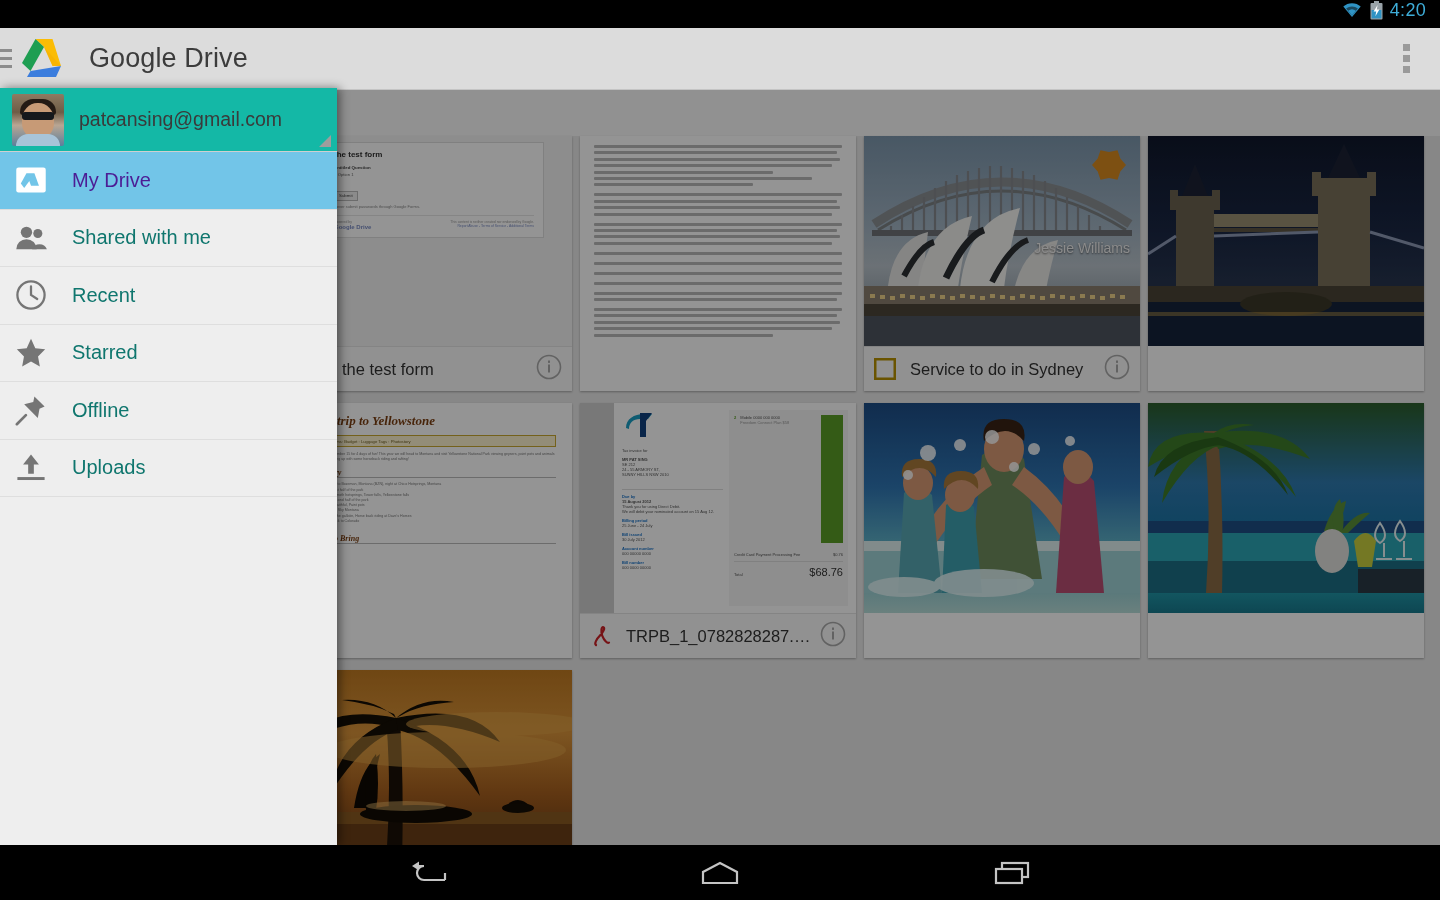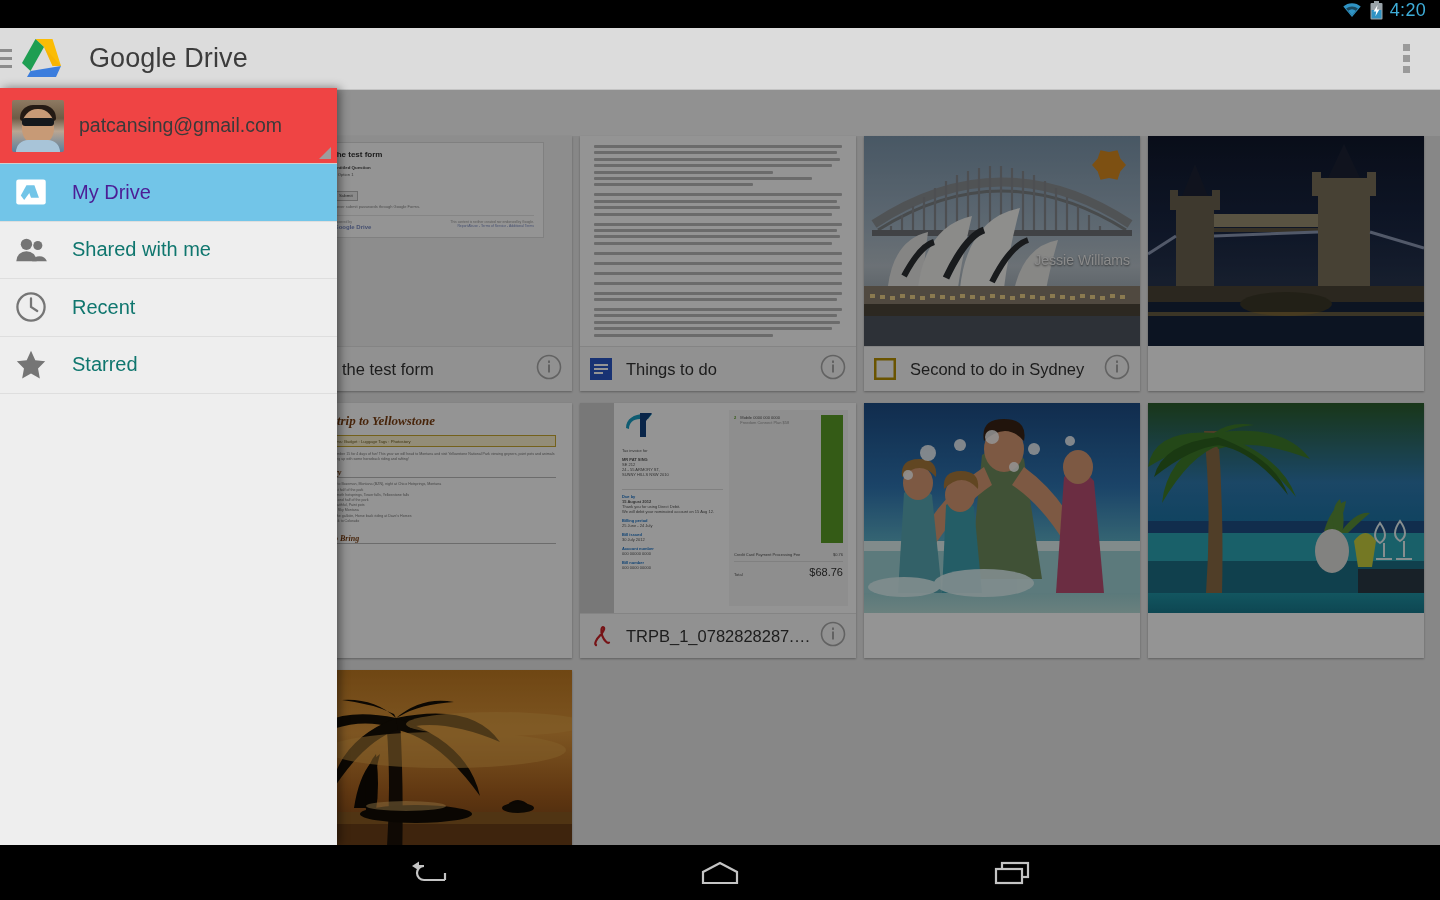--- a/index.html
+++ b/index.html
@@ -114,40 +114,40 @@
   
   .inv{position:absolute;inset:0;background:#fff;display:flex;padding:7px 8px;gap:6px;margin-left:34px;}
   .inv-l{width:46%;}
   .inv-r{width:54%;background:#f4f4f4;position:relative;padding:5px;}
   .inv-green{position:absolute;right:5px;top:5px;width:22px;height:128px;background:#5a9e26;}
   .inv-lbl{font-size:4px;color:#1a73c8;font-weight:700;margin-top:4px;}
   .inv-v{font-size:4px;color:#555;}
   .inv-tot{font-size:11px;color:#333;text-align:right;margin-top:4px;}
 
   .overlay-name{
-    position:absolute;right:10px;top:116px;color:#efefef;font-size:14px;
+    position:absolute;right:10px;top:104px;color:#efefef;font-size:14px;
     text-shadow:0 1px 2px rgba(0,0,0,.6);
     text-align:right;
   }
   .badge-star{position:absolute;right:14px;top:12px;width:34px;height:34px;}
 
   
   #scrim {
     position:absolute; top:90px; left:0; width:1440px; height:755px;
     background:rgba(0,0,0,.42); pointer-events:none;
   }
 
   
   #drawer {
     position:absolute; top:88px; left:0; width:337px; height:757px;
     background:#eeeeee; box-shadow:3px 0 9px rgba(0,0,0,.45); z-index:5;
   }
   #account-header {
-    height:76px; display:flex; align-items:center; padding:0 12px;
-    background:#ef4444; border-bottom:1px solid #cfcfcf; position:relative;
+    height:64px; display:flex; align-items:center; padding:0 12px;
+    background:#14b8a6; border-bottom:1px solid #cfcfcf; position:relative;
     cursor:pointer;
   }
   #avatar {
     width:52px; height:52px; border-radius:2px; overflow:hidden;
     flex:0 0 auto; position:relative;
     background:linear-gradient(180deg,#8e7a62 0%,#6e5c46 35%,#b9a693 60%,#5c7f9c 100%);
   }
   #avatar .face{position:absolute;left:10px;top:9px;width:32px;height:36px;border-radius:48% 48% 45% 45%;background:#c79a76;}
   #avatar .hair{position:absolute;left:8px;top:5px;width:36px;height:16px;border-radius:18px 18px 4px 4px;background:#241a14;}
   #avatar .glasses{position:absolute;left:10px;top:18px;width:32px;height:8px;background:#15181c;border-radius:3px;}
@@ -339,34 +339,20 @@
             </div>
             <div class="doc-para">
               <div class="tline" style="width:100%"></div>
               <div class="tline" style="width:98%"></div>
               <div class="tline" style="width:99%"></div>
               <div class="tline" style="width:96%"></div>
               <div class="tline" style="width:72%"></div>
             </div>
           </div>
         </div>
-        <div class="card-label">
-          <span class="file-icon"><svg viewBox="0 0 22 22">
-              <rect width="22" height="22" fill="#2a56c6"></rect>
-              <rect x="4" y="6" width="14" height="2" fill="#fff"></rect>
-              <rect x="4" y="10" width="14" height="2" fill="#fff"></rect>
-              <rect x="4" y="14" width="9" height="2" fill="#fff"></rect>
-            </svg></span>
-        <span class="card-name">Things to do</span>
-        <span class="info-icon"><svg width="26" height="26" viewBox="0 0 26 26">
-              <circle cx="13" cy="13" r="11.5" fill="none" stroke="#aaa" stroke-width="1.6"></circle>
-              <rect x="12" y="10.5" width="2" height="8" fill="#aaa"></rect>
-              <rect x="12" y="6.5" width="2" height="2.4" fill="#aaa"></rect>
-            </svg></span>
-        </div>
       </div>
       <div class="card">
         <div class="card-thumb">
           <div class="thumb-fill bg-sydney"></div>
           <svg viewBox="0 0 276 210" style="position:absolute;inset:0;width:100%;height:100%">
       <path d="M10 88 Q138 4 266 88" fill="none" stroke="#8b8f93" stroke-width="9"></path>
       <path d="M14 94 Q138 16 262 94" fill="none" stroke="#7d8184" stroke-width="3"></path>
       <g stroke="#85898d" stroke-width="2.2">
               <line x1="16" y1="100" x2="16" y2="96"></line>
               <line x1="27" y1="90" x2="27" y2="96"></line>
@@ -433,21 +419,21 @@
           </svg>
           <span class="overlay-name">Jessie Williams</span>
           <svg class="badge-star" viewBox="0 0 34 34">
             <path d="M34.0 17.0 L28.3 23.5 L25.5 31.7 L17.0 30.0 L8.5 31.7 L5.7 23.5 L0.0 17.0 L5.7 10.5 L8.5 2.3 L17.0 4.0 L25.5 2.3 L28.3 10.5 Z" fill="#d78b20"></path>
           </svg>
         </div>
         <div class="card-label">
           <span class="file-icon"><svg viewBox="0 0 22 22">
               <rect x="0.8" y="0.8" width="20.4" height="20.4" fill="none" stroke="#b79100" stroke-width="3.4"></rect>
             </svg></span>
-        <span class="card-name">Second to do in Sydney</span>
+        <span class="card-name">Service to do in Sydney</span>
         <span class="info-icon"><svg width="26" height="26" viewBox="0 0 26 26">
               <circle cx="13" cy="13" r="11.5" fill="none" stroke="#aaa" stroke-width="1.6"></circle>
               <rect x="12" y="10.5" width="2" height="8" fill="#aaa"></rect>
               <rect x="12" y="6.5" width="2" height="2.4" fill="#aaa"></rect>
             </svg></span>
         </div>
       </div>
       <div class="card">
         <div class="card-thumb">
           <div class="thumb-fill bg-towerbridge"></div>
@@ -764,20 +750,38 @@
     <span class="nav-label">Recent</span>
       </div>
       <div class="nav-item">
         <span class="nav-icon">
           <svg viewBox="0 0 30 30">
             <path d="M15 2.5 L18.8 10.7 L27.5 11.8 L21.2 18 L22.8 27 L15 22.6 L7.2 27 L8.8 18 L2.5 11.8 L11.2 10.7 Z" fill="#757575"></path>
           </svg>
         </span>
     <span class="nav-label">Starred</span>
       </div>
+      <div class="nav-item">
+        <span class="nav-icon">
+          <svg viewBox="0 0 30 30">
+            <path d="M18 3 L27 12 L22.5 14 L21 22 L9 10 L17 8 Z" fill="#757575"></path>
+            <path d="M10.5 19.5 L2.5 27.5" stroke="#757575" stroke-width="2.4" stroke-linecap="round"></path>
+          </svg>
+        </span>
+    <span class="nav-label">Offline</span>
+      </div>
+      <div class="nav-item">
+        <span class="nav-icon">
+          <svg viewBox="0 0 30 30">
+            <path d="M15 3 L22 12 H17.5 V20 H12.5 V12 H8 Z" fill="#757575"></path>
+            <rect x="3" y="23" width="24" height="2.6" fill="#757575"></rect>
+          </svg>
+        </span>
+    <span class="nav-label">Uploads</span>
+      </div>
     </div>
 </div>
 
 <div id="nav-bar">
   <div class="nav-btn">
     <svg width="42" height="26" viewBox="0 0 42 26">
       <path d="M38 20 H17 a7 7 0 0 1 0-14 H11" fill="none" stroke="#c4c4c4" stroke-width="2.2"></path>
       <path d="M5 6 L12 1.5 L12 10.5 Z" fill="#c4c4c4"></path>
       <path d="M38 20 L38 13" fill="none" stroke="#c4c4c4" stroke-width="2.2"></path>
     </svg>

